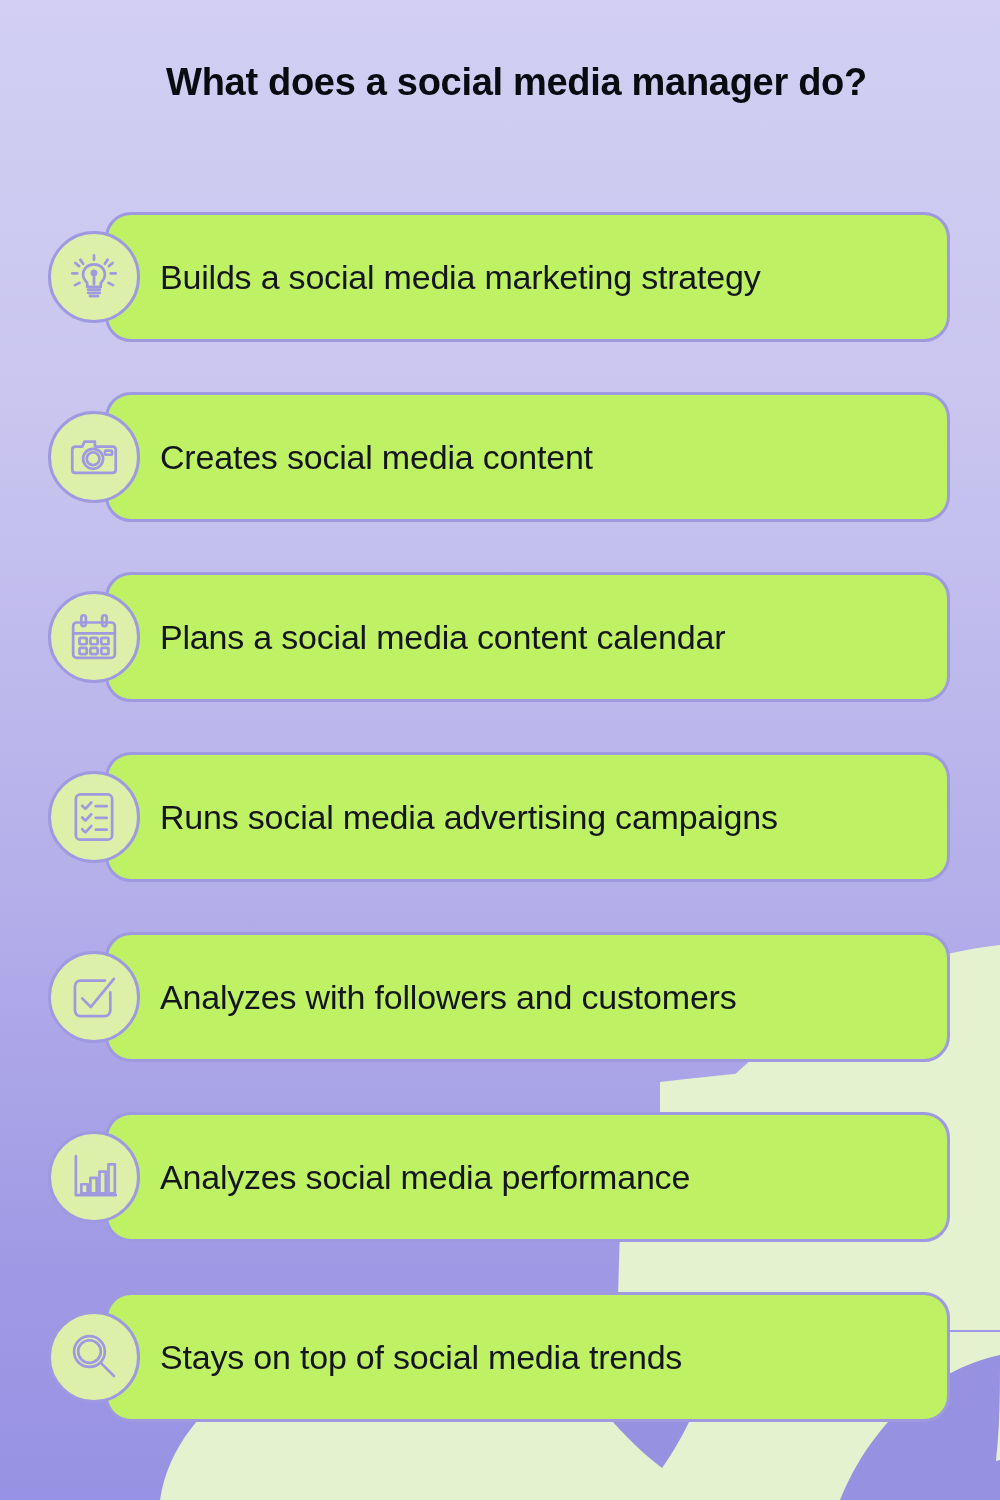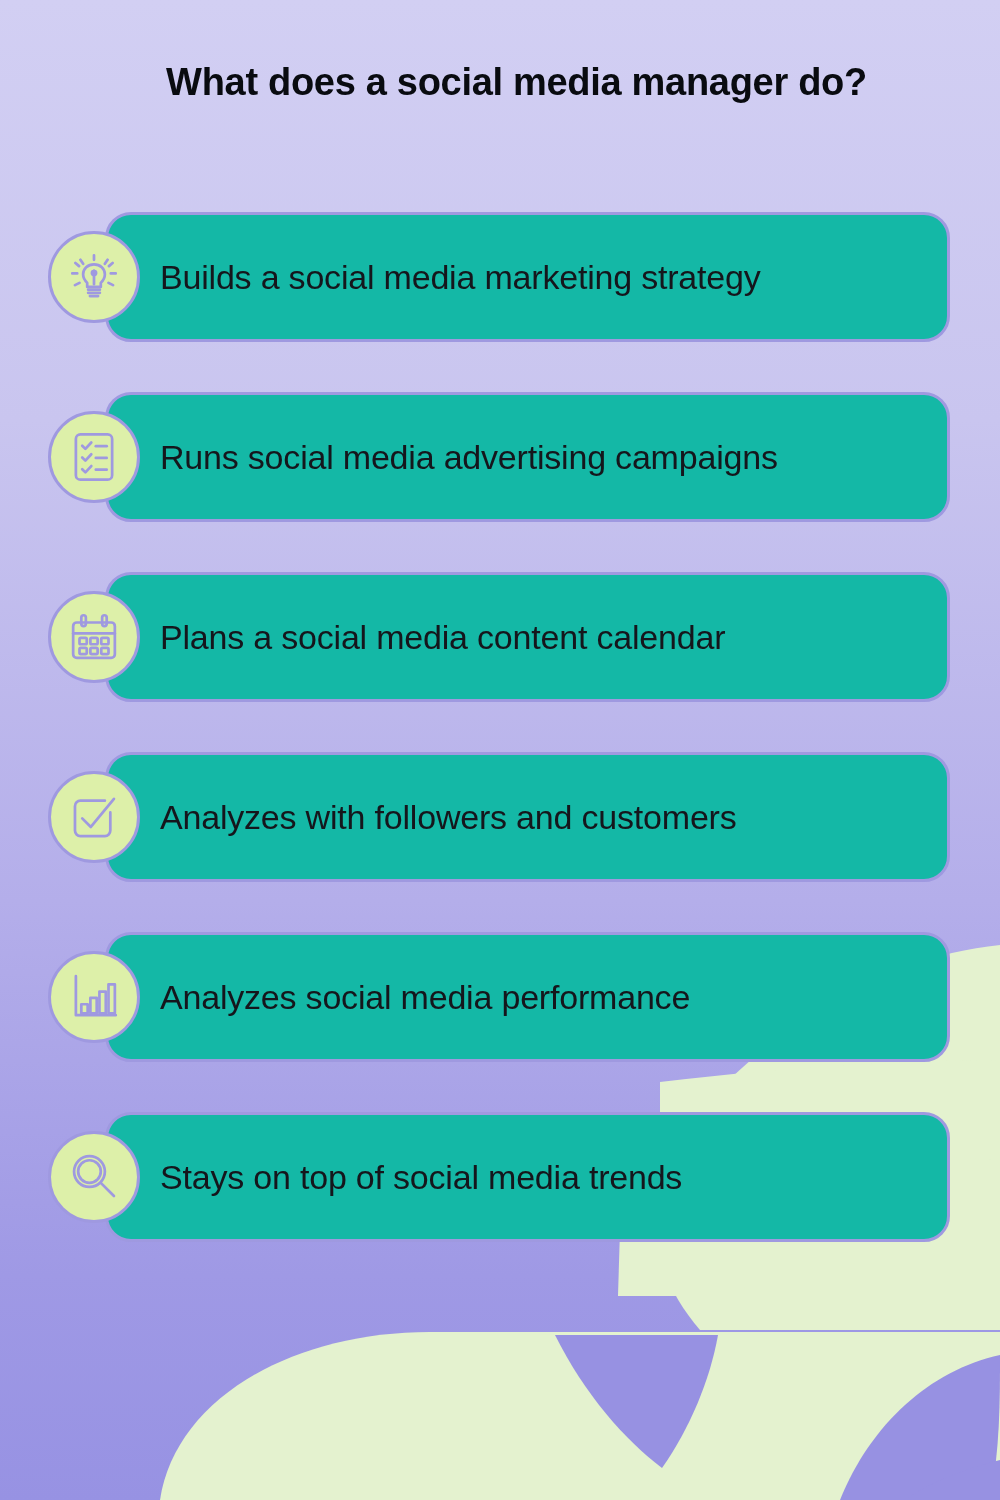--- a/index.html
+++ b/index.html
@@ -64,21 +64,21 @@
     position: relative;
     height: 130px;
     margin-bottom: 50px;
   }
   .card {
     position: absolute;
     left: 105px;
     top: 0;
     width: 845px;
     height: 130px;
-    background: #14b8a6;
+    background: #bef264;
     border: 3px solid #9f99e0;
     border-radius: 26px;
     display: flex;
     align-items: center;
   }
   .card-label {
     margin-left: 52px;
     font-size: 34px;
     color: #15161c;
     letter-spacing: -0.2px;
@@ -146,32 +146,29 @@
             <path fill="none" stroke="#9f99e0" stroke-width="3" stroke-linecap="round" stroke-linejoin="round" d="M32 18 C25 18 20 23 20 29 C20 33 22 36 24.5 38.5 L24.5 43 L39.5 43 L39.5 38.5 C42 36 44 33 44 29 C44 23 39 18 32 18 Z"></path>
             <path fill="none" stroke="#9f99e0" stroke-width="3" stroke-linecap="round" stroke-linejoin="round" d="M25.5 46 L38.5 46 M25.5 49.5 L38.5 49.5 M27.5 53 L36.5 53"></path>
             <path fill="none" stroke="#9f99e0" stroke-width="3" stroke-linecap="round" stroke-linejoin="round" d="M32 25 L32 40 M32 25 C29.5 25 29 28 30.5 29.5 M32 25 C34.5 25 35 28 33.5 29.5"></path>
             <path fill="none" stroke="#9f99e0" stroke-width="3" stroke-linecap="round" stroke-linejoin="round" d="M32 8 L32 13 M17 13 L20 17.5 M47 13 L44 17.5 M8 28 L13.5 28 M56 28 L50.5 28 M11 41 L16 38.5 M53 41 L48 38.5 M11.5 16.5 L15.5 20 M52.5 16.5 L48.5 20"></path>
           </svg>
         </span>
       </div>
     </div>
     <div class="card-row">
       <div class="card">
-        <span class="card-label">Runs social media advertising campaigns</span>
-      </div>
-      <div class="icon-badge">
-        <span>
-          <svg viewBox="0 0 64 64">
-            <rect fill="none" stroke="#9f99e0" stroke-width="3" stroke-linecap="round" stroke-linejoin="round" x="12" y="7" width="40" height="50" rx="5"></rect>
-            <path fill="none" stroke="#9f99e0" stroke-width="3" stroke-linecap="round" stroke-linejoin="round" d="M19 19.5 L22.5 23 L29 16"></path>
-            <path fill="none" stroke="#9f99e0" stroke-width="3" stroke-linecap="round" stroke-linejoin="round" d="M34 20 L46 20"></path>
-            <path fill="none" stroke="#9f99e0" stroke-width="3" stroke-linecap="round" stroke-linejoin="round" d="M19 32.5 L22.5 36 L29 29"></path>
-            <path fill="none" stroke="#9f99e0" stroke-width="3" stroke-linecap="round" stroke-linejoin="round" d="M34 33 L46 33"></path>
-            <path fill="none" stroke="#9f99e0" stroke-width="3" stroke-linecap="round" stroke-linejoin="round" d="M19 45.5 L22.5 49 L29 42"></path>
-            <path fill="none" stroke="#9f99e0" stroke-width="3" stroke-linecap="round" stroke-linejoin="round" d="M34 46 L46 46"></path>
+        <span class="card-label">Creates social media content</span>
+      </div>
+      <div class="icon-badge">
+        <span>
+          <svg viewBox="0 0 64 64">
+            <path fill="none" stroke="#9f99e0" stroke-width="3" stroke-linecap="round" stroke-linejoin="round" d="M8 24 C8 22 9.5 20.5 11.5 20.5 L19 20.5 L21.5 15 L33 15 L33 20.5 L52.5 20.5 C54.5 20.5 56 22 56 24 L56 46 C56 48 54.5 49.5 52.5 49.5 L11.5 49.5 C9.5 49.5 8 48 8 46 Z"></path>
+            <circle fill="none" stroke="#9f99e0" stroke-width="3" stroke-linecap="round" stroke-linejoin="round" cx="31" cy="34" r="11"></circle>
+            <circle fill="none" stroke="#9f99e0" stroke-width="3" stroke-linecap="round" stroke-linejoin="round" cx="31" cy="34" r="7"></circle>
+            <rect fill="none" stroke="#9f99e0" stroke-width="3" stroke-linecap="round" stroke-linejoin="round" x="44" y="25" width="8" height="4.5" rx="1.2"></rect>
           </svg>
         </span>
       </div>
     </div>
     <div class="card-row">
       <div class="card">
         <span class="card-label">Plans a social media content calendar</span>
       </div>
       <div class="icon-badge">
         <span>
@@ -185,20 +182,38 @@
             <rect fill="none" stroke="#9f99e0" stroke-width="3" stroke-linecap="round" stroke-linejoin="round" x="40" y="33" width="8" height="7" rx="1.5"></rect>
             <rect fill="none" stroke="#9f99e0" stroke-width="3" stroke-linecap="round" stroke-linejoin="round" x="16" y="44" width="8" height="7" rx="1.5"></rect>
             <rect fill="none" stroke="#9f99e0" stroke-width="3" stroke-linecap="round" stroke-linejoin="round" x="28" y="44" width="8" height="7" rx="1.5"></rect>
             <rect fill="none" stroke="#9f99e0" stroke-width="3" stroke-linecap="round" stroke-linejoin="round" x="40" y="44" width="8" height="7" rx="1.5"></rect>
           </svg>
         </span>
       </div>
     </div>
     <div class="card-row">
       <div class="card">
+        <span class="card-label">Runs social media advertising campaigns</span>
+      </div>
+      <div class="icon-badge">
+        <span>
+          <svg viewBox="0 0 64 64">
+            <rect fill="none" stroke="#9f99e0" stroke-width="3" stroke-linecap="round" stroke-linejoin="round" x="12" y="7" width="40" height="50" rx="5"></rect>
+            <path fill="none" stroke="#9f99e0" stroke-width="3" stroke-linecap="round" stroke-linejoin="round" d="M19 19.5 L22.5 23 L29 16"></path>
+            <path fill="none" stroke="#9f99e0" stroke-width="3" stroke-linecap="round" stroke-linejoin="round" d="M34 20 L46 20"></path>
+            <path fill="none" stroke="#9f99e0" stroke-width="3" stroke-linecap="round" stroke-linejoin="round" d="M19 32.5 L22.5 36 L29 29"></path>
+            <path fill="none" stroke="#9f99e0" stroke-width="3" stroke-linecap="round" stroke-linejoin="round" d="M34 33 L46 33"></path>
+            <path fill="none" stroke="#9f99e0" stroke-width="3" stroke-linecap="round" stroke-linejoin="round" d="M19 45.5 L22.5 49 L29 42"></path>
+            <path fill="none" stroke="#9f99e0" stroke-width="3" stroke-linecap="round" stroke-linejoin="round" d="M34 46 L46 46"></path>
+          </svg>
+        </span>
+      </div>
+    </div>
+    <div class="card-row">
+      <div class="card">
         <span class="card-label">Analyzes with followers and customers</span>
       </div>
       <div class="icon-badge">
         <span>
           <svg viewBox="0 0 64 64">
             <path fill="none" stroke="#9f99e0" stroke-width="3" stroke-linecap="round" stroke-linejoin="round" d="M50 27 L50 47 C50 50.3 47.3 53 44 53 L17 53 C13.7 53 11 50.3 11 47 L11 20 C11 16.7 13.7 14 17 14 L44 14"></path>
             <path fill="none" stroke="#9f99e0" stroke-width="3" stroke-linecap="round" stroke-linejoin="round" d="M19 33.5 L28.5 43 L54 12"></path>
           </svg>
         </span>
       </div>

